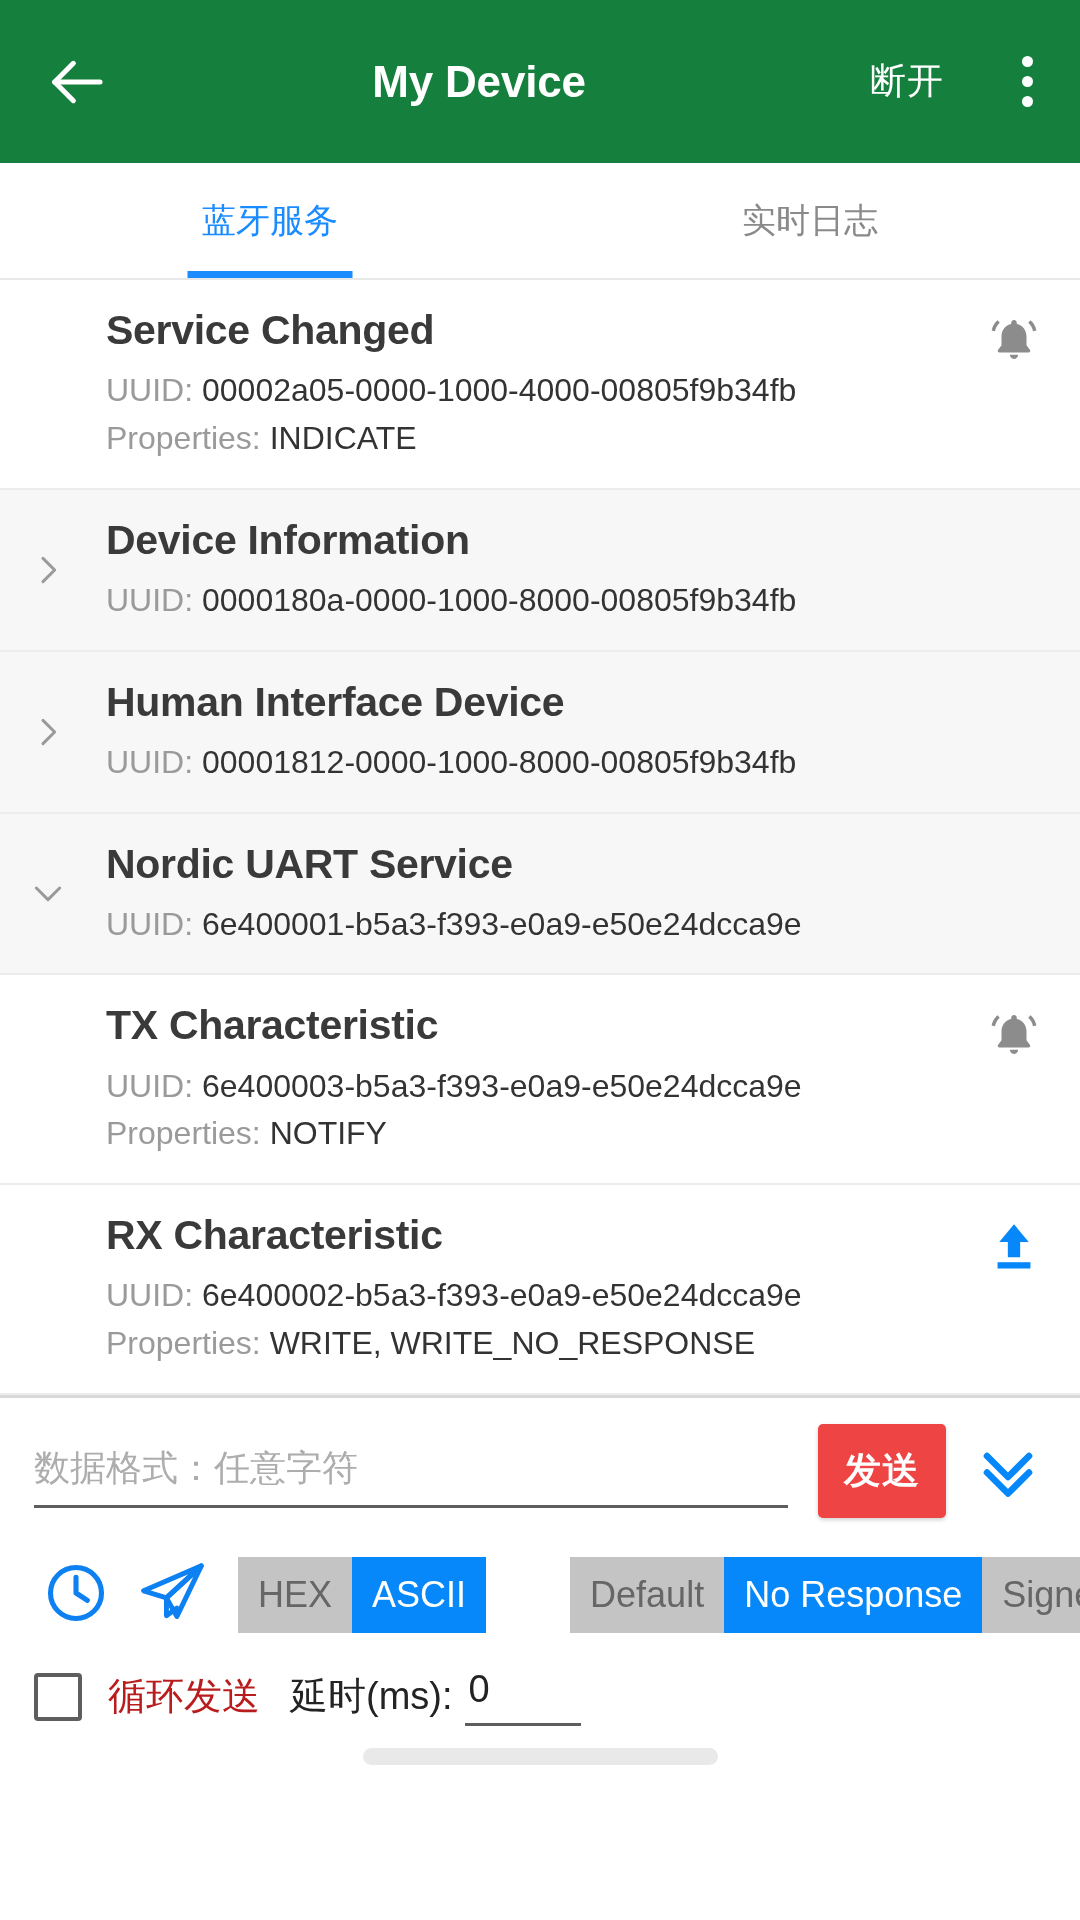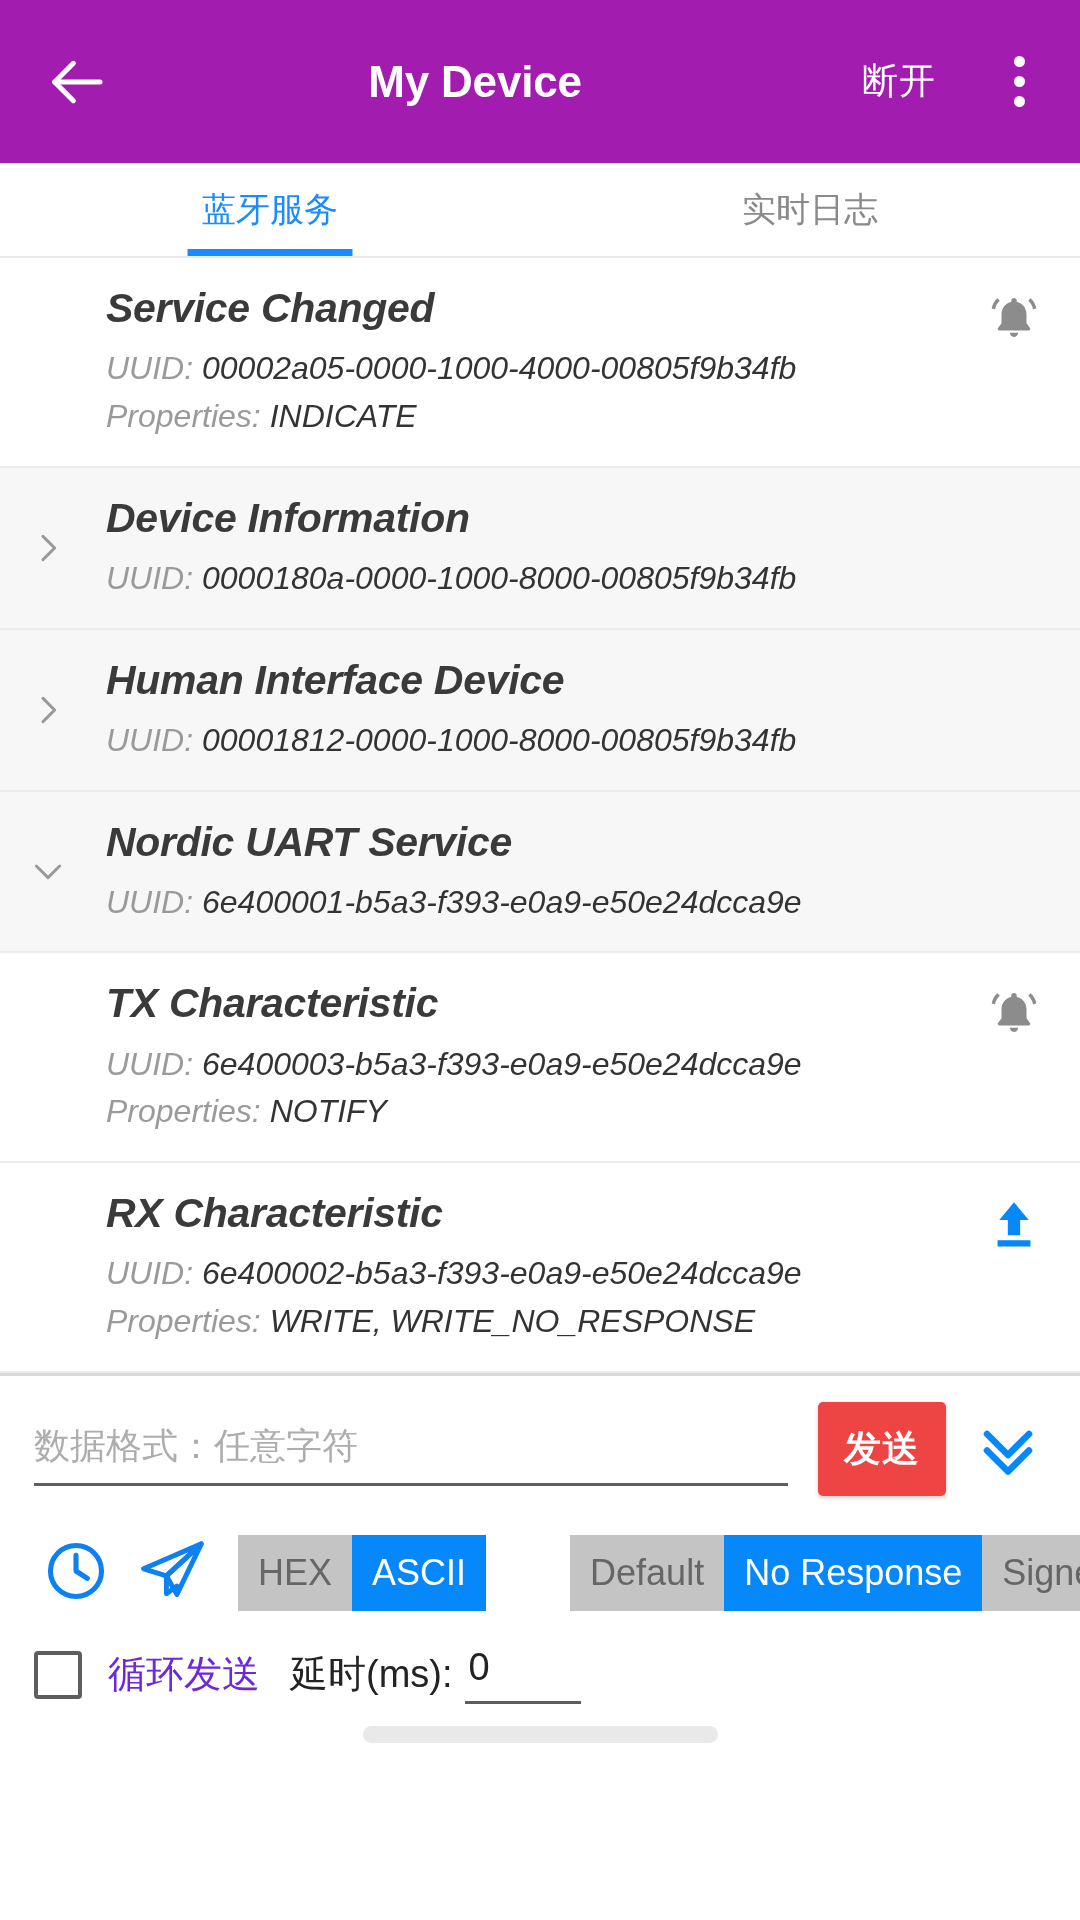--- a/index.html
+++ b/index.html
@@ -6,24 +6,24 @@
   html, body {
     width: 1080px; height: 1920px;
     background: #ffffff;
     font-family: "Liberation Sans", "DejaVu Sans", sans-serif;
     overflow: hidden;
   }
 
   
   .appbar {
     height: 163px;
-    background: #a21caf;
+    background: #15803d;
     display: flex;
     align-items: center;
-    padding: 0 8px 0 34px;
+    padding: 0 0 0 34px;
     position: relative;
   }
   .back-btn {
     width: 84px; height: 84px;
     display: flex; align-items: center; justify-content: center;
     flex: 0 0 auto;
   }
   .back-btn svg { display: block; }
   .title-block {
     flex: 1 1 auto;
@@ -67,21 +67,21 @@
   }
   .overflow-btn i {
     width: 11px; height: 11px;
     border-radius: 50%;
     background: #ffffff;
     display: block;
   }
 
   
   .tabs {
-    height: 95px;
+    height: 117px;
     background: #ffffff;
     display: flex;
     border-bottom: 2px solid #e8e8e8;
   }
   .tab {
     flex: 1 1 50%;
     display: flex; align-items: center; justify-content: center;
     position: relative;
     font-size: 34px;
     color: #8a8a8a;
@@ -90,21 +90,21 @@
   .tab.active::after {
     content: "";
     position: absolute;
     left: 50%; transform: translateX(-50%);
     bottom: 0;
     width: 165px; height: 7px;
     background: #1A8CFF;
   }
 
   
-  .list { background: #ffffff; font-style: italic; }
+  .list { background: #ffffff; }
   .row {
     position: relative;
     border-bottom: 2px solid #ececec;
     padding: 26px 40px 28px 106px;
     min-height: 150px;
     display: flex;
     flex-direction: column;
     justify-content: center;
   }
   .row.service { background: #f7f7f7; }
@@ -226,21 +226,21 @@
   }
   .checkbox {
     width: 48px; height: 48px;
     border: 4px solid #5e5e5e;
     border-radius: 4px;
     background: #ffffff;
     flex: 0 0 auto;
   }
   .check-label {
     font-size: 38px;
-    color: #6d28d9;
+    color: #b91c1c;
     margin-left: 26px;
     white-space: nowrap;
   }
   .delay-label {
     font-size: 38px;
     color: #232323;
     margin-left: 30px;
     white-space: nowrap;
   }
   .delay-field {

